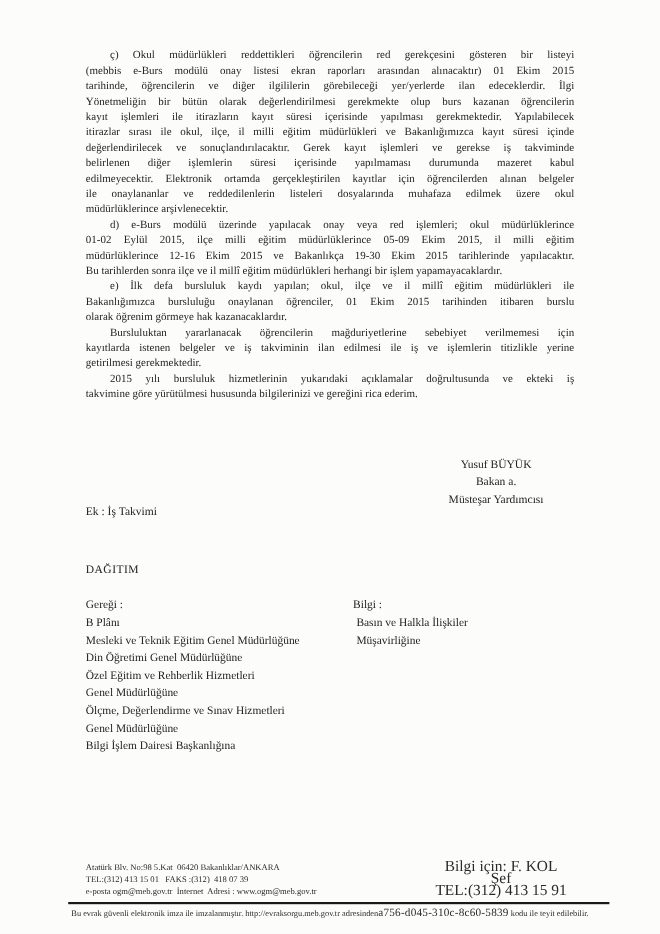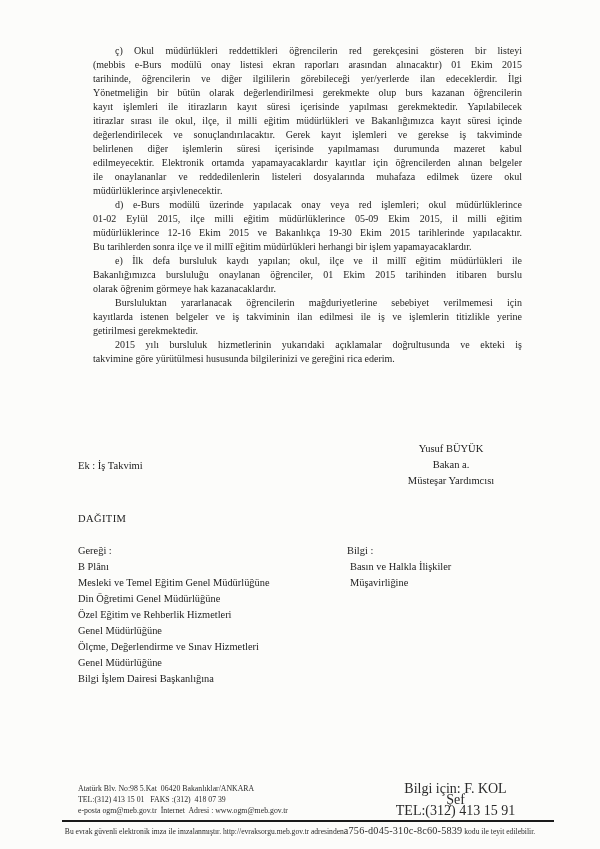--- a/index.html
+++ b/index.html
@@ -11,35 +11,35 @@
   }
   .sheet{
     position:relative;width:600px;height:849px;
     background:#fcfcfa;overflow:hidden;
   }
   
   .body-text{
     position:absolute;left:78px;top:44px;width:444px;
     font-size:10px;line-height:14px;color:#242424;
   }
-  .bline{height:14px;overflow:hidden;text-align:left;margin-left:15px;}
+  .bline{height:14px;overflow:hidden;text-align:left;}
   .bline.jl{text-align:justify;text-align-last:justify;}
   .bline.ind{padding-left:22px;}
   
   .signature{
-    position:absolute;left:381px;top:441px;width:140px;
+    position:absolute;left:381px;top:415px;width:140px;
     text-align:center;font-size:10.5px;line-height:16px;
   }
   
   .ek-line{position:absolute;left:78px;top:460px;font-size:10.5px;}
   
   .dist-heading{position:absolute;left:78px;top:513px;font-size:10.5px;letter-spacing:0.4px;}
   .dist-col{position:absolute;top:543px;font-size:10.4px;line-height:16px;}
   .dist-col.left{left:78px;width:260px;}
-  .dist-col.right{left:347px;width:200px;}
+  .dist-col.right{left:321px;width:200px;}
   .dist-item{height:16px;overflow:hidden;}
   .dist-col.right .dist-item{padding-left:3px;}
   .dist-col.right .dist-label{padding-left:0;}
   
   .footer-address{
     position:absolute;left:78px;top:783px;width:300px;
     font-size:7.8px;line-height:11px;color:#2a2a2a;white-space:pre;
   }
   .footer-contact{
     position:absolute;left:393px;top:783px;width:125px;text-align:center;
@@ -63,21 +63,21 @@
   <div class="body-text">
       <div class="para">
         <div class="bline jl ind">ç) Okul müdürlükleri reddettikleri öğrencilerin red gerekçesini gösteren bir listeyi</div>
         <div class="bline jl">(mebbis e-Burs modülü onay listesi ekran raporları arasından alınacaktır) 01 Ekim 2015</div>
         <div class="bline jl">tarihinde, öğrencilerin ve diğer ilgililerin görebileceği yer/yerlerde ilan edeceklerdir. İlgi</div>
         <div class="bline jl">Yönetmeliğin bir bütün olarak değerlendirilmesi gerekmekte olup burs kazanan öğrencilerin</div>
         <div class="bline jl">kayıt işlemleri ile itirazların kayıt süresi içerisinde yapılması gerekmektedir. Yapılabilecek</div>
         <div class="bline jl">itirazlar sırası ile okul, ilçe, il milli eğitim müdürlükleri ve Bakanlığımızca kayıt süresi içinde</div>
         <div class="bline jl">değerlendirilecek ve sonuçlandırılacaktır. Gerek kayıt işlemleri ve gerekse iş takviminde</div>
         <div class="bline jl">belirlenen diğer işlemlerin süresi içerisinde yapılmaması durumunda mazeret kabul</div>
-        <div class="bline jl">edilmeyecektir. Elektronik ortamda yapamayacaklardır kayıtlar için öğrencilerden alınan belgeler</div>
+        <div class="bline jl">edilmeyecektir. Elektronik ortamda gerçekleştirilen kayıtlar için öğrencilerden alınan belgeler</div>
         <div class="bline jl">ile onaylananlar ve reddedilenlerin listeleri dosyalarında muhafaza edilmek üzere okul</div>
         <div class="bline">müdürlüklerince arşivlenecektir.</div>
       </div>
       <div class="para">
         <div class="bline jl ind">d) e-Burs modülü üzerinde yapılacak onay veya red işlemleri; okul müdürlüklerince</div>
         <div class="bline jl">01-02 Eylül 2015, ilçe milli eğitim müdürlüklerince 05-09 Ekim 2015, il milli eğitim</div>
         <div class="bline jl">müdürlüklerince 12-16 Ekim 2015 ve Bakanlıkça 19-30 Ekim 2015 tarihlerinde yapılacaktır.</div>
         <div class="bline">Bu tarihlerden sonra ilçe ve il millî eğitim müdürlükleri herhangi bir işlem yapamayacaklardır.</div>
       </div>
       <div class="para">
@@ -103,21 +103,21 @@
   </div>
 
   <div class="ek-line">Ek : İş Takvimi</div>
 
   <div class="dist-heading">DAĞITIM</div>
 
   <div class="dist-col left">
     <div class="dist-item dist-label">Gereği :</div>
     <div>
         <div class="dist-item">B Plânı</div>
-        <div class="dist-item">Mesleki ve Temel Eğitim Genel  Müdürlüğüne</div>
+        <div class="dist-item">Mesleki ve Teknik Eğitim Genel  Müdürlüğüne</div>
         <div class="dist-item">Din Öğretimi Genel Müdürlüğüne</div>
         <div class="dist-item">Özel Eğitim ve Rehberlik Hizmetleri</div>
         <div class="dist-item">Genel Müdürlüğüne</div>
         <div class="dist-item">Ölçme, Değerlendirme ve Sınav Hizmetleri</div>
         <div class="dist-item">Genel Müdürlüğüne</div>
         <div class="dist-item">Bilgi İşlem Dairesi Başkanlığına</div>
       </div>
   </div>
 
   <div class="dist-col right">

